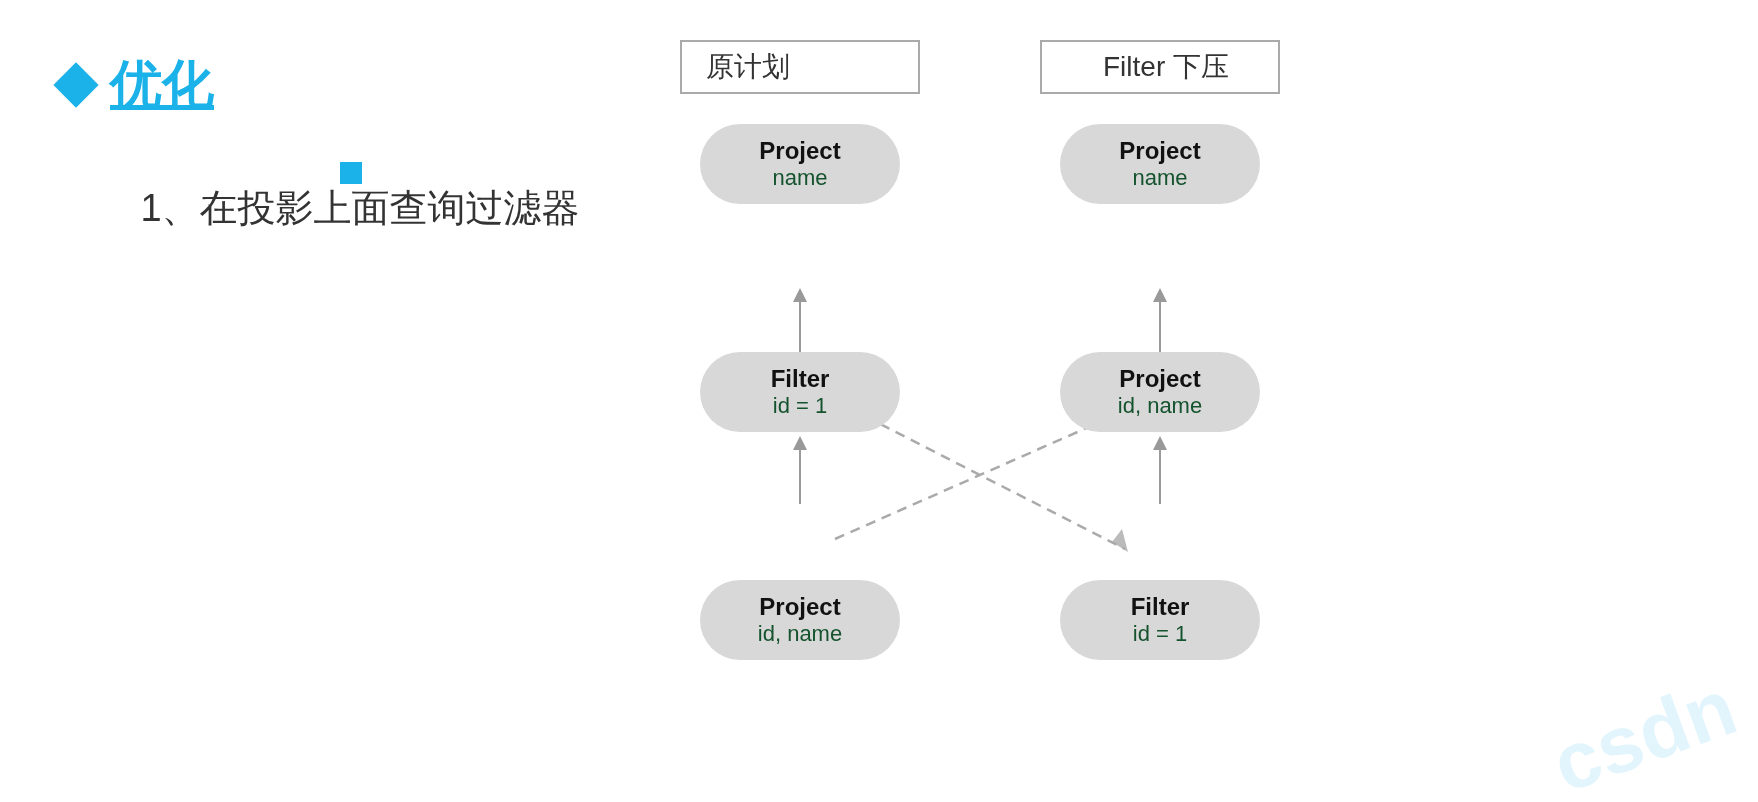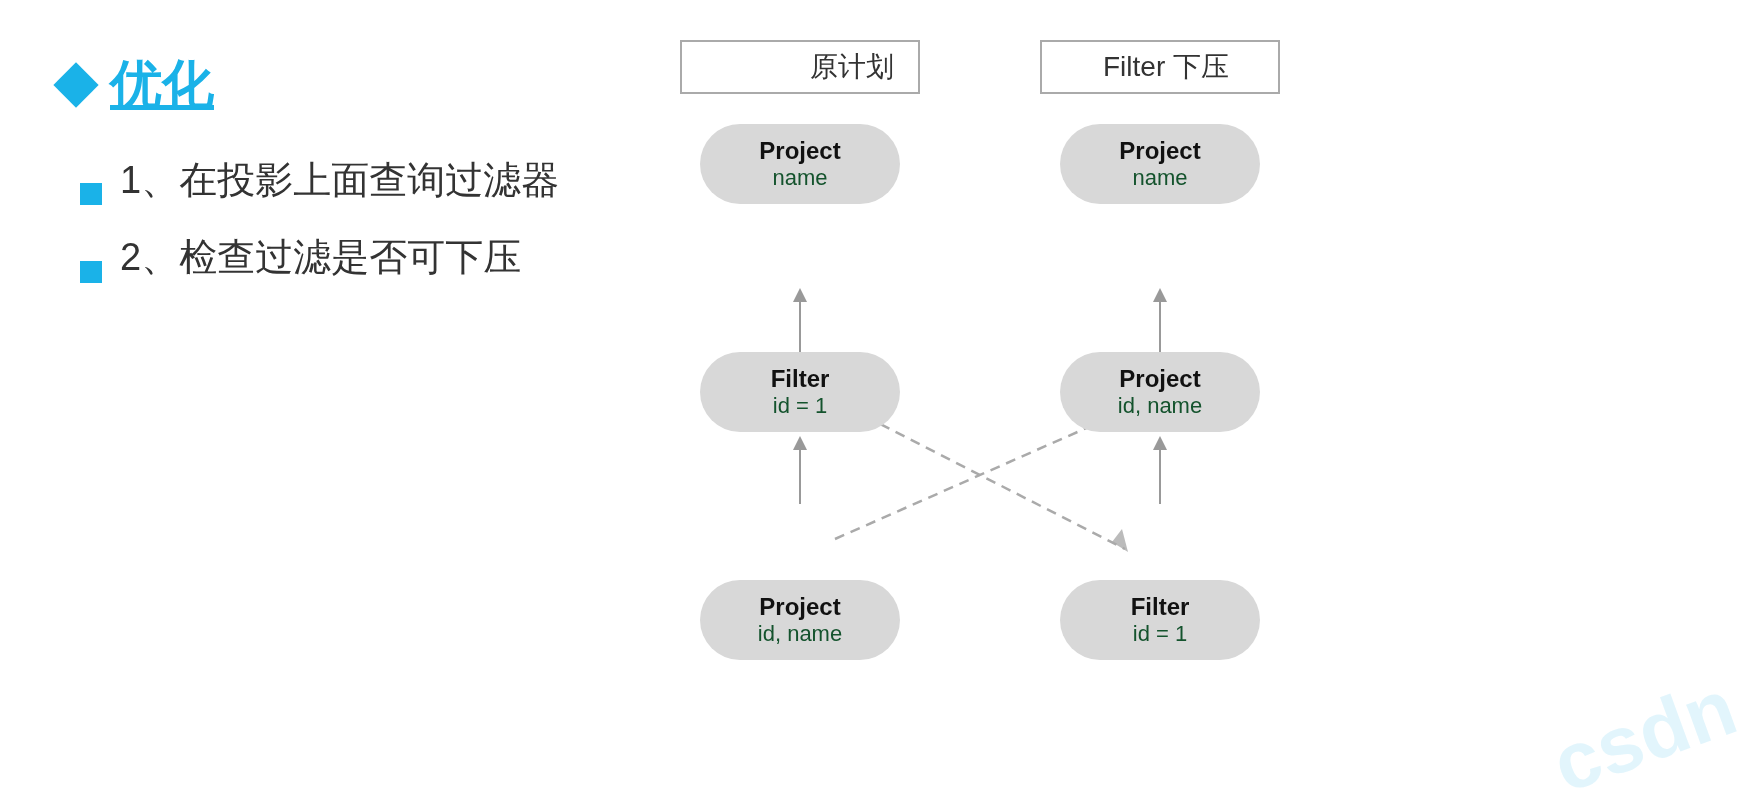--- a/index.html
+++ b/index.html
@@ -47,22 +47,23 @@
       text-decoration: underline;
     }
 
     .bullet-list {
       list-style: none;
       padding-left: 20px;
     }
 
     .bullet-item {
       display: flex;
-      align-items: flex-end;
+      align-items: center;
       margin-bottom: 28px;
+      flex-direction: column;
     }
 
     .bullet-square {
       width: 22px;
       height: 22px;
       background: #1ab2e8;
       flex-shrink: 0;
       margin-right: 18px;
       margin-top: 6px;
     }
@@ -129,21 +130,21 @@
       font-size: 28px;
       color: #333;
       border: 2px solid #aaa;
       padding: 6px 24px;
       background: #fff;
       display: inline-block;
     }
 
     .label-left {
       width: 240px;
-      text-align: right;
+      text-align: left;
     }
 
     .label-right {
       width: 240px;
       text-align: center;
       margin-left: 120px;
       padding-left: 36px;
     }
 
     .watermark {
@@ -166,24 +167,20 @@
   <div class="left-panel">
     <div class="title-row">
       <div class="diamond-icon"></div>
       <span class="title-text">优化</span>
     </div>
     <ul class="bullet-list">
       <li class="bullet-item">
         <div class="bullet-square"></div>
         <span class="bullet-text">1、在投影上面查询过滤器</span>
       </li>
-      <li class="bullet-item">
-        <div class="bullet-square"></div>
-        <span class="bullet-text">2、检查过滤是否可下压</span>
-      </li>
     </ul>
   </div>
 
   <div class="right-panel">
 
     <div class="labels-row">
       <div class="label-left label-box">原计划</div>
       <div class="label-right label-box">Filter 下压</div>
     </div>
 

